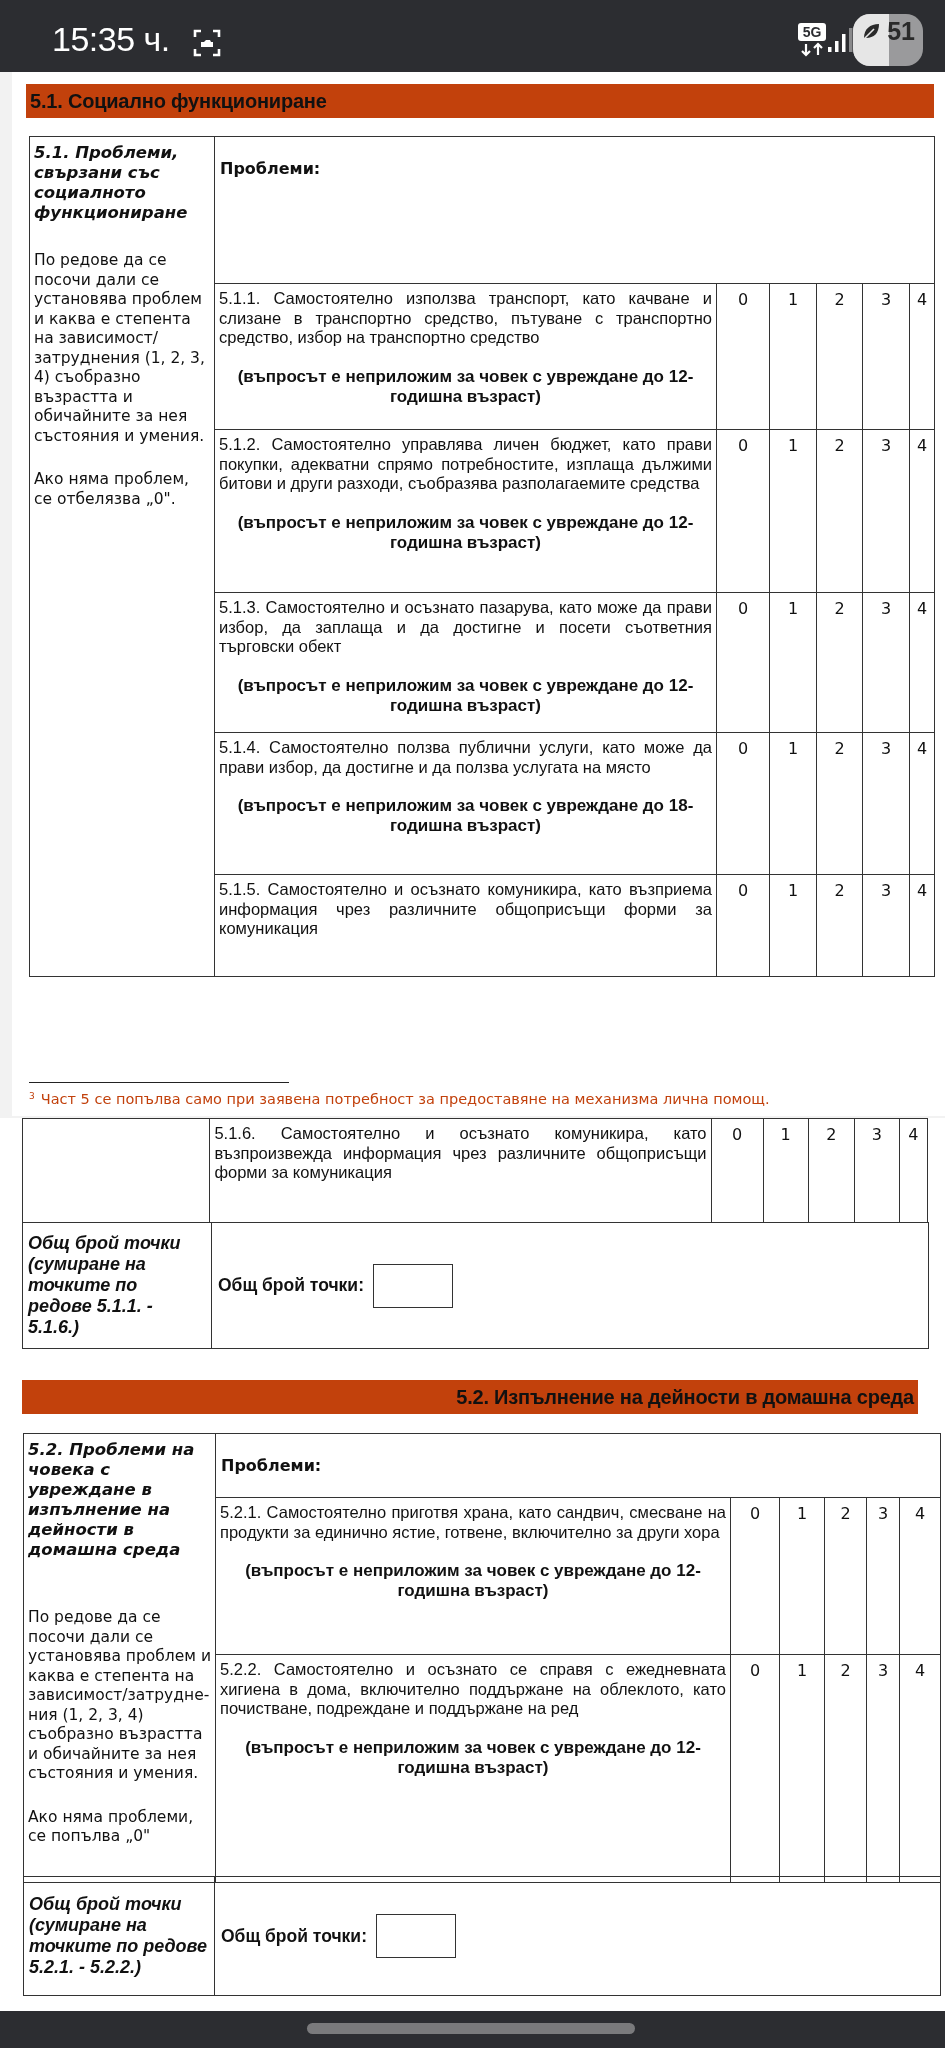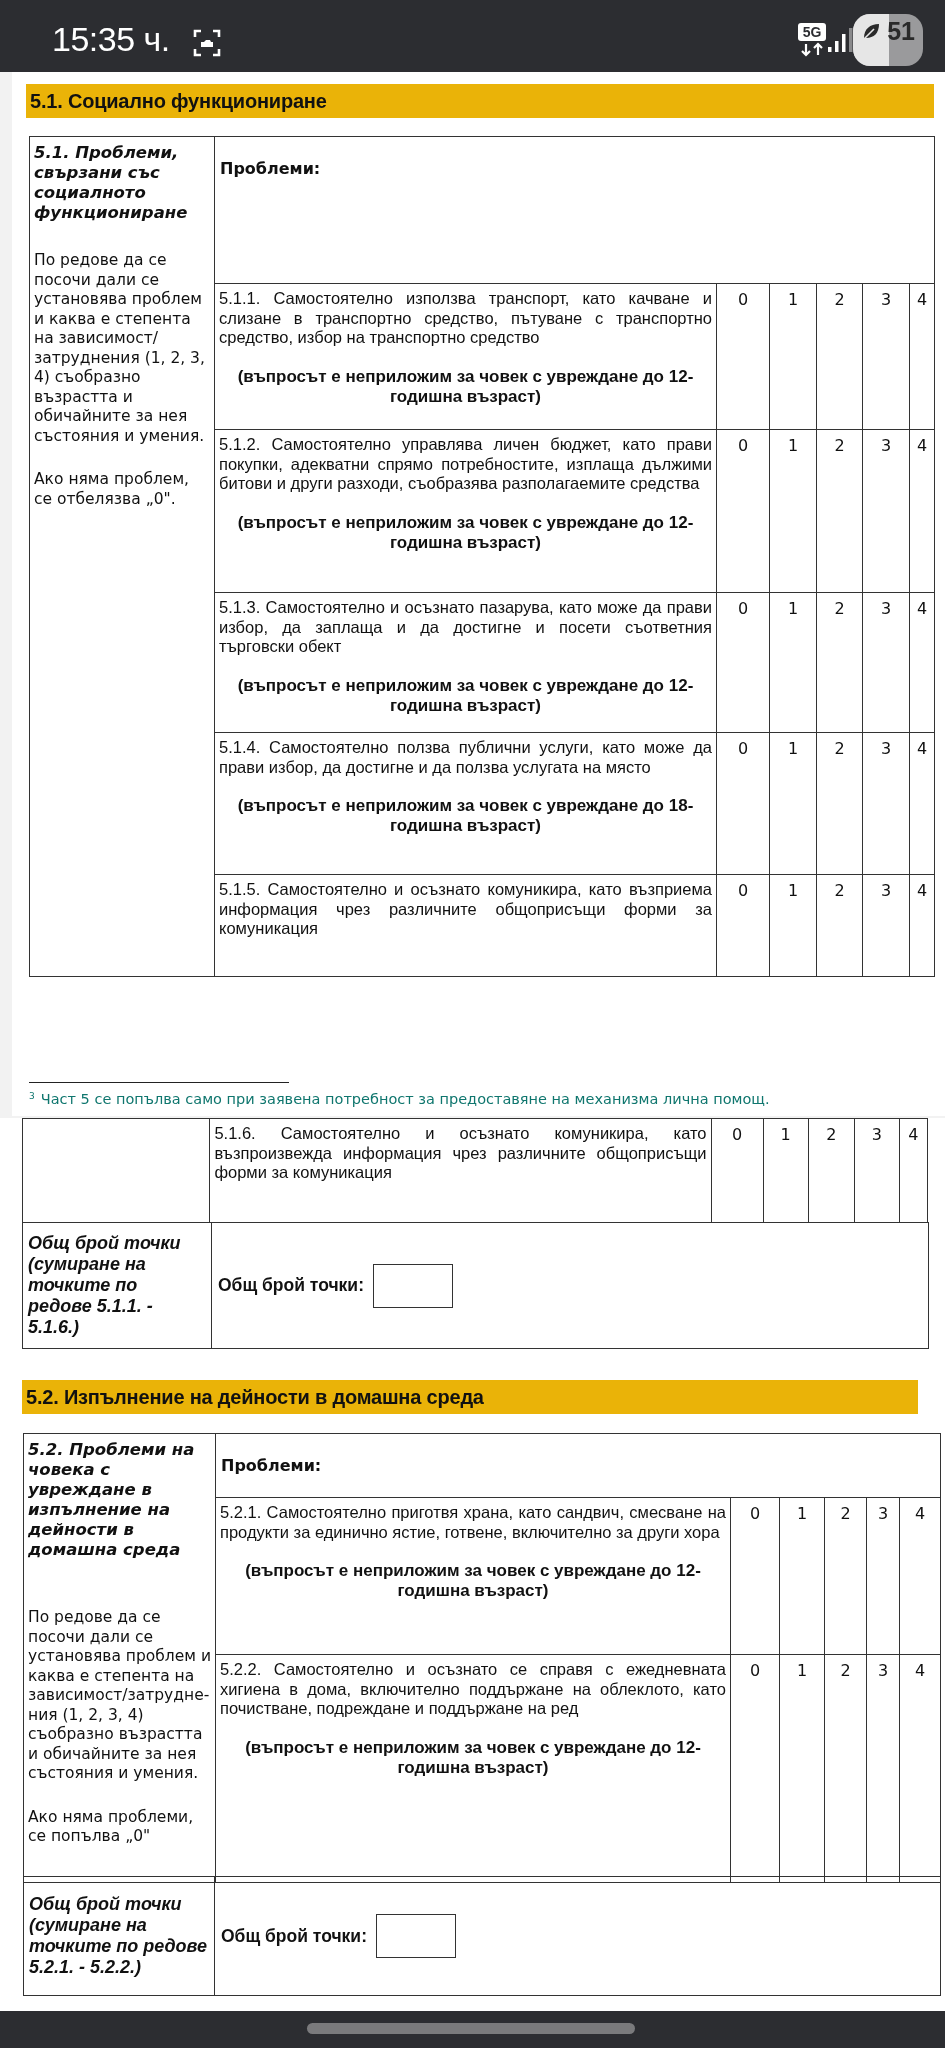--- a/index.html
+++ b/index.html
@@ -16,39 +16,39 @@
   .sb-battery { width: 70px; height: 52px; border-radius: 17px; position: relative; overflow: hidden; background: #9a9a9c; }
   .sb-battery .fill { position: absolute; left: 0; top: 0; bottom: 0; width: 51%; background: #e6e6e6; }
   .sb-battery .leaf { position: absolute; left: 8px; top: 7px; width: 20px; height: 20px; }
   .sb-battery .lvl { position: absolute; right: 8px; top: 3px; font-family: "Liberation Sans", sans-serif; font-weight: bold; font-size: 25px; color: #2a2a2a; }
 
   
   .page { position: absolute; background: #fff; }
   .page1 { left: 12px; top: 72px; width: 933px; height: 1044px; }
   .page2 { left: 0; top: 1118px; width: 945px; height: 895px; }
 
-  .section-bar { position: absolute; height: 34px; background: #eab308; font-family: "Liberation Sans", sans-serif; font-size: 20px; font-weight: bold; color: #111; padding: 6px 4px; letter-spacing: -0.2px; }
+  .section-bar { position: absolute; height: 34px; background: #c2410c; font-family: "Liberation Sans", sans-serif; font-size: 20px; font-weight: bold; color: #111; padding: 6px 4px; letter-spacing: -0.2px; }
 
   table.form { position: absolute; border-collapse: collapse; table-layout: fixed; }
   table.form td { border: 1.5px solid #333; vertical-align: top; }
   .left-cell { padding: 6px 4px; font-size: 15.5px; line-height: 19.5px; margin-left: 43px; }
   .left-title { font-weight: bold; font-style: italic; font-size: 16.5px; line-height: 20px; }
   .left-desc { margin-top: 28px; }
   .left-note { margin-top: 24px; }
   .hdr-cell { padding: 22px 5px; font-weight: bold; font-size: 16px; }
   .item-cell { padding: 5px 4px; font-family: "Liberation Sans", sans-serif; font-size: 16.5px; line-height: 19.5px; text-align: justify; }
   .item-cell .note { font-weight: bold; margin-top: 19px; text-align: center; font-size: 17px; line-height: 20px; }
   .score { text-align: center; padding-top: 6px; font-size: 16px; }
   .total-label { padding: 10px 5px; font-family: "Liberation Sans", sans-serif; font-style: italic; font-weight: bold; font-size: 18px; line-height: 21px; vertical-align: middle !important; }
   .total-cell { vertical-align: middle !important; padding-left: 6px; }
   .total-inner { display: flex; align-items: center; gap: 9px; font-family: "Liberation Sans", sans-serif; font-weight: bold; font-size: 17.5px; }
   .total-box { width: 80px; height: 44px; border: 1.5px solid #333; background: #fff; }
 
   .footnote-line { position: absolute; left: 17px; top: 1010px; width: 260px; border-top: 1.5px solid #222; }
-  .footnote { position: absolute; left: 17px; top: 1019px; font-size: 14.5px; color: #0f766e; }
+  .footnote { position: absolute; left: 17px; top: 1019px; font-size: 14.5px; color: #c2410c; }
   .footnote sup { font-size: 9px; vertical-align: top; margin-right: 6px; }
 
   .navbar { position: absolute; left: 0; bottom: 0; width: 945px; height: 37px; background: #2c2d31; }
   .nav-handle { position: absolute; left: 307px; top: 12px; width: 328px; height: 11px; border-radius: 6px; background: #7a7a7c; }
 </style>
 </head>
 <body>
 
 <div class="statusbar">
   <div class="sb-time">15:35 ч.</div>
@@ -198,21 +198,21 @@
       <td class="total-cell">
         <div class="total-inner">
           <span>Общ брой точки:</span>
           <div class="total-box"></div>
         </div>
       </td>
     </tr>
   </tbody>
     </table>
 
-  <div class="section-bar" style="left:22px; top:262px; width:896px;">5.2. Изпълнение на дейности в домашна среда</div>
+  <div class="section-bar" style="left:22px; top:262px; width:896px;text-align:right;">5.2. Изпълнение на дейности в домашна среда</div>
 
   <table class="form" style="left:23px; top:315px; width:917px;">
     <colgroup>
       <col style="width:192px">
         <col style="width:515px">
         <col style="width:49px">
         <col style="width:45px">
         <col style="width:42px">
         <col style="width:33px">
         <col style="width:41px">

